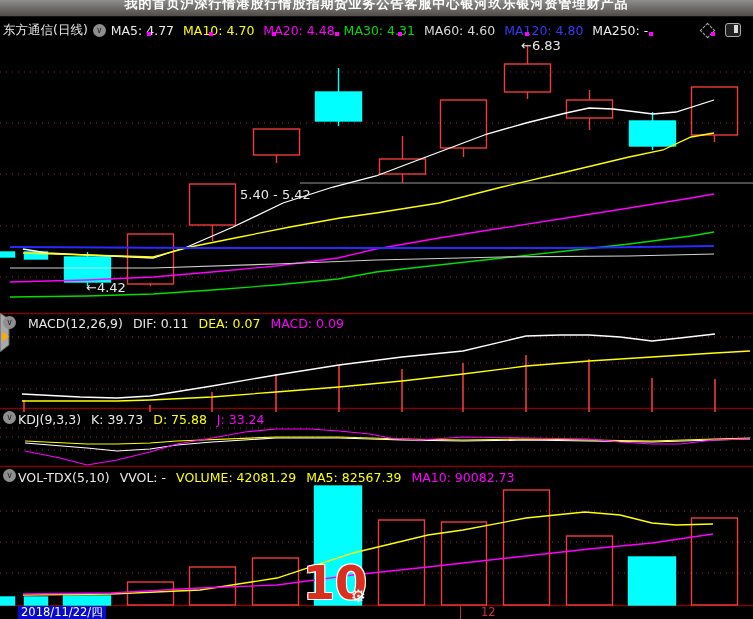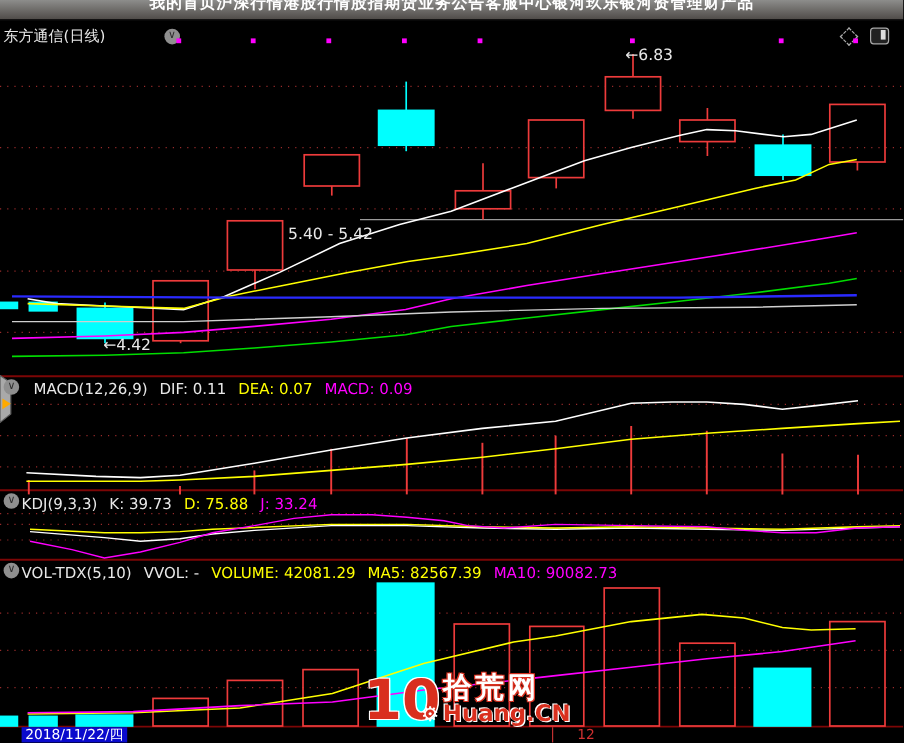--- a/index.html
+++ b/index.html
@@ -6,21 +6,21 @@
   #app{position:relative;width:753px;height:619px;background:#000;overflow:hidden;
        font-family:"DejaVu Sans","Liberation Sans",sans-serif;}
   
   #menu-bar{position:absolute;left:0;top:0;width:753px;height:16px;
     background:linear-gradient(#8d8d8b,#504c49);border-bottom:1px solid #151515;
     display:flex;justify-content:center;align-items:flex-start;overflow:hidden;}
   .menu-item{color:#fff;font-size:13px;font-weight:bold;line-height:20px;margin-top:-6px;
     letter-spacing:1px;white-space:nowrap;}
   
   #title-row{position:absolute;left:3px;top:21px;height:18px;display:flex;align-items:center;
-    white-space:nowrap;gap:44px;}
+    white-space:nowrap;}
   #symbol-label{color:#e8e8e8;font-size:12.5px;}
   .chev-icon{display:inline-flex;width:13px;height:13px;border-radius:50%;background:#8f8f8f;
     color:#2c2c2c;font-size:9px;line-height:13px;justify-content:center;align-items:center;
     margin:0 5px;flex:0 0 auto;}
   .ma-field{font-size:12.5px;margin-right:9px;}
   #title-icons{position:absolute;right:12px;top:23px;display:flex;gap:12px;align-items:center;}
   #diamond-icon{width:9px;height:9px;border:1px dashed #aaa;transform:rotate(45deg);}
   #pane-icon{width:14px;height:12px;border:1px solid #aaa;border-radius:3px;position:relative;background:#222;}
   #pane-icon .bar{position:absolute;right:2px;top:1px;width:4px;height:8px;background:#ddd;}
   
@@ -59,20 +59,29 @@
       <span class="menu-item">业务公告</span>
       <span class="menu-item">客服中心</span>
       <span class="menu-item">银河玖乐</span>
       <span class="menu-item">银河资管</span>
       <span class="menu-item">理财产品</span>
     </div>
 
   <div id="title-row">
     <span id="symbol-label">东方通信(日线)</span>
     <span class="chev-icon">∨</span>
+    <span id="ma-row" style="display:flex;align-items:center;">
+        <span class="ma-field" style="color: rgb(232, 232, 232);">MA5: 4.77</span>
+        <span class="ma-field" style="color: rgb(255, 255, 0);">MA10: 4.70</span>
+        <span class="ma-field" style="color: rgb(255, 0, 255);">MA20: 4.48</span>
+        <span class="ma-field" style="color: rgb(0, 221, 0);">MA30: 4.31</span>
+        <span class="ma-field" style="color: rgb(216, 216, 216);">MA60: 4.60</span>
+        <span class="ma-field" style="color: rgb(56, 56, 255);">MA120: 4.80</span>
+        <span class="ma-field" style="color: rgb(232, 232, 232);">MA250: -</span>
+      </span>
   </div>
 
   <div id="title-icons">
     <span id="diamond-icon"></span>
     <span id="pane-icon">
         <span class="bar"></span>
       </span>
   </div>
 
   <svg id="chart-svg" width="753" height="619">
@@ -181,24 +190,20 @@
   <div class="panel-header" id="macd-header" style="top:316px;"><span class="ph-field" style="color: rgb(232, 232, 232); margin-left: 10px;">MACD(12,26,9)</span><span class="ph-field" style="color: rgb(232, 232, 232);">DIF: 0.11</span><span class="ph-field" style="color: rgb(255, 255, 0);">DEA: 0.07</span><span class="ph-field" style="color: rgb(255, 0, 255);">MACD: 0.09</span></div>
 
   <span class="chev-icon panel-chev" style="top:411px;">∨</span>
   <div class="panel-header" id="kdj-header" style="top:412px;"><span class="ph-field" style="color: rgb(232, 232, 232);">KDJ(9,3,3)</span><span class="ph-field" style="color: rgb(232, 232, 232);">K: 39.73</span><span class="ph-field" style="color: rgb(255, 255, 0);">D: 75.88</span><span class="ph-field" style="color: rgb(255, 0, 255);">J: 33.24</span></div>
 
   <span class="chev-icon panel-chev" style="top:469px;">∨</span>
   <div class="panel-header" id="vol-header" style="top:470px;"><span class="ph-field" style="color: rgb(232, 232, 232);">VOL-TDX(5,10)</span><span class="ph-field" style="color: rgb(232, 232, 232);">VVOL: -</span><span class="ph-field" style="color: rgb(255, 255, 0);">VOLUME: 42081.29</span><span class="ph-field" style="color: rgb(255, 255, 0);">MA5: 82567.39</span><span class="ph-field" style="color: rgb(255, 0, 255);">MA10: 90082.73</span></div>
 
   <div id="watermark">
     <span id="wm-ten"><span>10</span><span id="wm-gear">⚙</span></span>
-    <span id="wm-col">
-      <div id="wm-cn">拾荒网</div>
-      <div id="wm-site">Huang.CN</div>
-    </span>
   </div>
 
   <div id="axis-row">
     <span id="date-label">2018/11/22/四</span>
     <span id="month-label">12</span>
   </div>
 
 </div>
 
 </body></html>

